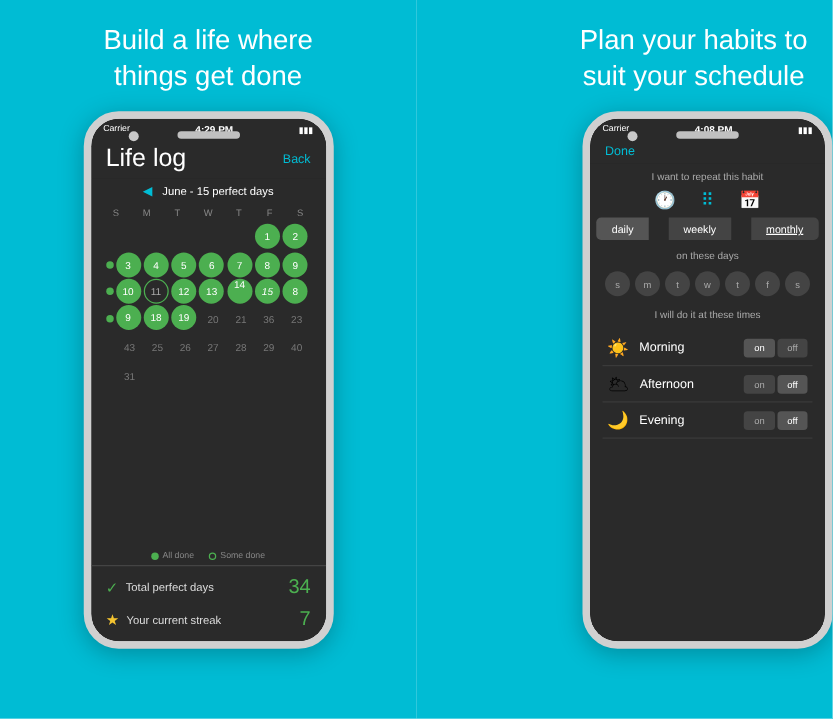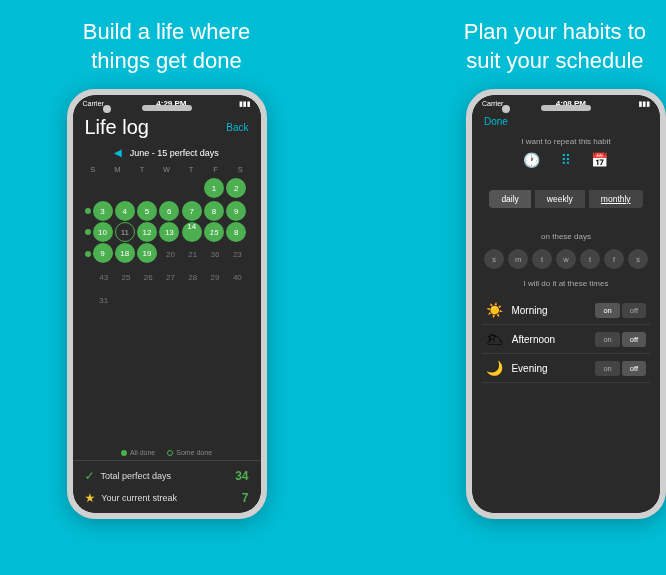--- a/index.html
+++ b/index.html
@@ -257,21 +257,21 @@
 
     .stat-left {
       display: flex;
       align-items: center;
       gap: 6px;
       color: #ddd;
       font-size: 9px;
     }
 
     .stat-icon { font-size: 12px; }
-    .stat-value { color: #4caf50; font-size: 12px; font-weight: 700; text-align: right; }
+    .stat-value { color: #4caf50; font-size: 16px; font-weight: 400; text-align: right; }
 
     
     .schedule-screen {
       flex: 1;
       background: #2a2a2a;
       display: flex;
       flex-direction: column;
       overflow: hidden;
       padding: 0 10px;
     }
@@ -292,22 +292,22 @@
 
     .repeat-icon {
       color: #00bcd4;
       font-size: 14px;
       text-align: center;
     }
 
     .freq-buttons {
       display: flex;
       justify-content: center;
-      gap: 4px;
-      margin: 18px 0;
+      gap: 16px;
+      margin: 2px 0;
     }
 
     .freq-btn {
       padding: 4px 12px;
       font-size: 8.5px;
       color: white;
       background: #444;
       border: none;
       cursor: pointer;
     }

